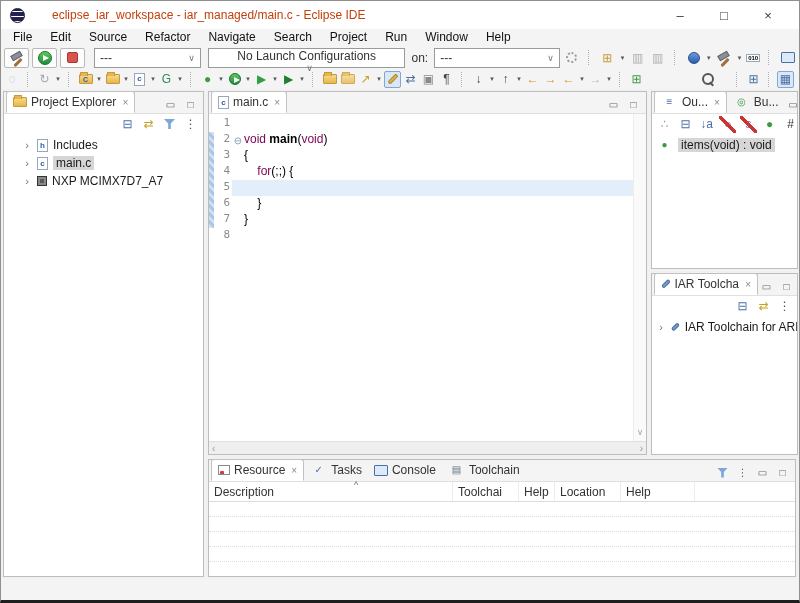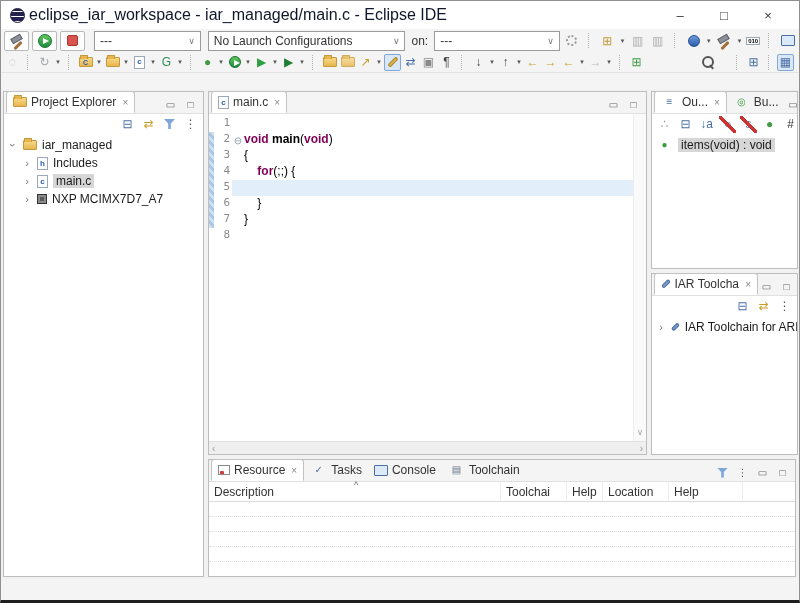--- a/index.html
+++ b/index.html
@@ -1,21 +1,21 @@
 <!DOCTYPE html>
 <html><head>
 <meta charset="utf-8">
 <style>
 *{margin:0;padding:0;box-sizing:border-box;font-family:"Liberation Sans",sans-serif;}
 html,body{background:#dcdcdc;}
 .window{position:relative;width:800px;height:603px;background:#f4f4f4;border:1px solid #8f8f8f;border-bottom:3px solid #1e1e1e;overflow:hidden;}
 
 .titlebar{height:28px;background:#ffffff;display:flex;align-items:center;padding:0 9px;}
 .i-eclipse{width:15px;height:15px;border-radius:50%;background:repeating-linear-gradient(#23224e 0 2px,#ffffff 2px 3px,#23224e 3px 5px);border:1px solid #1a1a3a;}
-.t-title{font-size:16px;color:#0f172a;margin-left:4px;}
+.t-title{font-size:12px;color:#c2410c;margin-left:27px;}
 .wctl{margin-left:auto;display:flex;}
 .wbtn{width:44px;height:26px;display:flex;align-items:center;justify-content:center;font-size:13px;color:#3c3c3c;}
 
 .menubar{height:17px;background:#f4f4f4;display:flex;align-items:center;font-size:12px;color:#111;padding-left:3px;}
 .menu-item{padding:0 9px;line-height:17px;}
 
 .tb{display:flex;align-items:center;background:#f4f4f4;padding:0 3px;}
 .tb1{height:23px;gap:3px;}
 .tb2{height:21px;gap:1px;border-bottom:1px solid #e2e2e2;}
 .sep{width:5px;height:15px;border-left:1px dotted #b0b0b0;margin:0 3px 0 5px;}
@@ -78,31 +78,31 @@
 .edit-body{flex:1;position:relative;background:#fff;overflow:hidden;}
 .code{position:absolute;inset:0 13px 0 0;padding-top:2px;}
 .cl{display:flex;height:16px;font-family:"DejaVu Sans Mono",monospace;font-size:12px;}
 .ri{width:5px;flex:none;}
 .ri.on{background:repeating-linear-gradient(45deg,#cfe0f3 0 3px,#a9c6e6 3px 6px);}
 .ln{width:18px;flex:none;text-align:right;color:#8a8a8a;font-size:11px;padding-right:2px;font-family:"DejaVu Sans Mono",monospace;}
 .cb{flex:1;display:flex;}
 .cb.cur{background:#e3eefb;}
 .fold{width:12px;flex:none;font-size:10px;color:#8a9aaa;display:inline-flex;align-items:center;justify-content:center;}
 .ct{white-space:pre;}
-.kw{color:#7f0055;font-weight:bold;text-align:center;}
+.kw{color:#7f0055;font-weight:normal;text-align:center;}
 .fn{font-weight:bold;color:#000;}
 .pl{color:#000;}
 .vscroll{position:absolute;top:0;right:0;bottom:0;width:13px;background:#fafafa;border-left:1px solid #ededed;display:flex;align-items:flex-end;justify-content:center;}
 .vscroll .ti{font-size:9px;}
 .hscroll{height:13px;background:#efefef;border-top:1px solid #e0e0e0;display:flex;align-items:center;justify-content:space-between;padding:0 3px;flex:none;font-size:10px;}
 
 .pcount{font-size:12px;color:#222;padding:2px 6px;border-bottom:1px solid #eee;flex:none;}
 .phead{display:flex;height:20px;border-bottom:1px solid #ddd;font-size:12px;color:#333;flex:none;position:relative;}
 .pcol{padding:3px 5px;border-right:1px solid #ececec;white-space:nowrap;overflow:hidden;}
-.c0{width:292px;}.c1{width:66px;}.c2{width:36px;}.c3{width:66px;}.c4{width:74px;}.cRest{flex:1;border-right:none;}
+.c0{width:244px;}.c1{width:66px;}.c2{width:36px;}.c3{width:66px;}.c4{width:74px;}.cRest{flex:1;border-right:none;}
 .sortmark{position:absolute;left:145px;top:-2px;font-size:9px;color:#666;}
 .prow{height:15px;border-bottom:1px dotted #dcdcdc;flex:none;}
 
 .statusbar{position:absolute;left:0;right:0;bottom:0;height:21px;background:#f1f1f1;border-top:1px solid #c9c9c9;display:flex;align-items:center;font-size:12px;color:#333;}
 .scell{height:100%;display:flex;align-items:center;justify-content:center;border-left:1px solid #c9c9c9;}
 .sw0{width:232px;border-left:none;}
 .sw1{width:140px;}.sw2{width:95px;}.sw3{width:88px;}
 .sdots{margin-left:18px;font-size:9px;color:#999;letter-spacing:-2px;}
 </style>
 </head>
@@ -113,36 +113,48 @@
   <div class="titlebar">
     <span class="i-eclipse"></span>
     <span class="t-title">eclipse_iar_workspace - iar_managed/main.c - Eclipse IDE</span>
     <span class="wctl">
       <span class="wbtn">–</span>
       <span class="wbtn">□</span>
       <span class="wbtn">×</span>
     </span>
   </div>
 
+  <div class="menubar">
+    <span class="menu-item">File</span>
+    <span class="menu-item">Edit</span>
+    <span class="menu-item">Source</span>
+    <span class="menu-item">Refactor</span>
+    <span class="menu-item">Navigate</span>
+    <span class="menu-item">Search</span>
+    <span class="menu-item">Project</span>
+    <span class="menu-item">Run</span>
+    <span class="menu-item">Window</span>
+    <span class="menu-item">Help</span>
+  </div>
 
   <div class="tb tb1">
     <span class="tbtn">
         <span class="i-hammer"></span>
       </span>
     <span class="tbtn">
         <span class="i-run"></span>
       </span>
     <span class="tbtn">
         <span class="i-stop"></span>
       </span>
     <span class="combo" style="width:112px;margin-left:6px;">
         <span>---</span>
         <span class="chev" style="color: rgb(119, 119, 119);">∨</span>
       </span>
-    <span class="combo" style="width:208px;margin-left:4px;">
+    <span class="combo" style="width:208px;margin-left:4px;flex-direction:column;">
         <span>No Launch Configurations</span>
         <span class="chev" style="color: rgb(119, 119, 119);">∨</span>
       </span>
     <span style="font-size:12px;color:#333;padding:0 3px;">on:</span>
     <span class="combo" style="width:132px;">
         <span>---</span>
         <span class="chev" style="color: rgb(119, 119, 119);">∨</span>
       </span>
     <span class="ti">
         <span class="i-gear"></span>
@@ -252,25 +264,20 @@
       </div>
       <div class="ptools">
         <span class="ti" style="color: rgb(74, 111, 165);">⊟</span>
         <span class="ti" style="color: rgb(200, 160, 40);">⇄</span>
         <span class="ti">
             <span class="i-funnel"></span>
           </span>
         <span class="ti" style="color: rgb(85, 85, 85);">⋮</span>
       </div>
       <div class="tree">
-        <div class="trow">
-          <span class="exp open" style="color: rgb(119, 119, 119);">›</span>
-          <span class="i-folder"></span>
-          <span class="lbl">iar_managed</span>
-        </div>
         <div class="trow ind1">
           <span class="exp" style="color: rgb(119, 119, 119);">›</span>
           <span class="i-doc" style="color: rgb(42, 93, 176);">h</span>
           <span class="lbl">Includes</span>
         </div>
         <div class="trow ind1 sel">
           <span class="exp" style="color: rgb(119, 119, 119);">›</span>
           <span class="i-doc" style="color: rgb(42, 93, 176);">c</span>
           <span class="lbl">main.c</span>
         </div>

